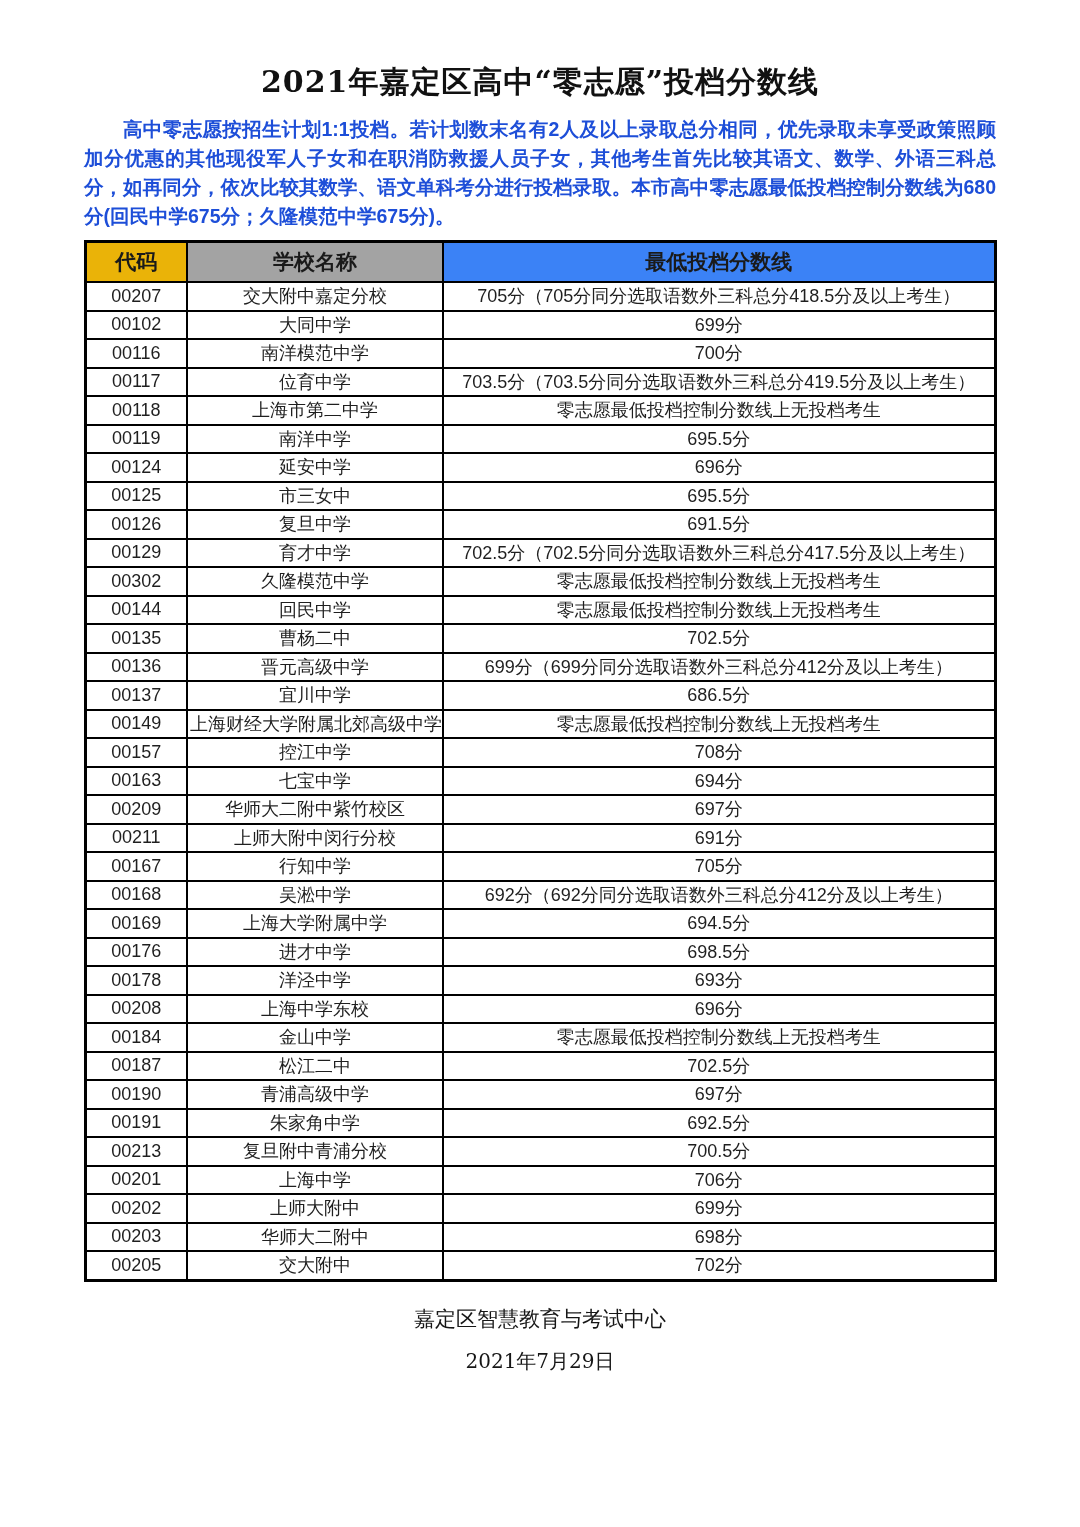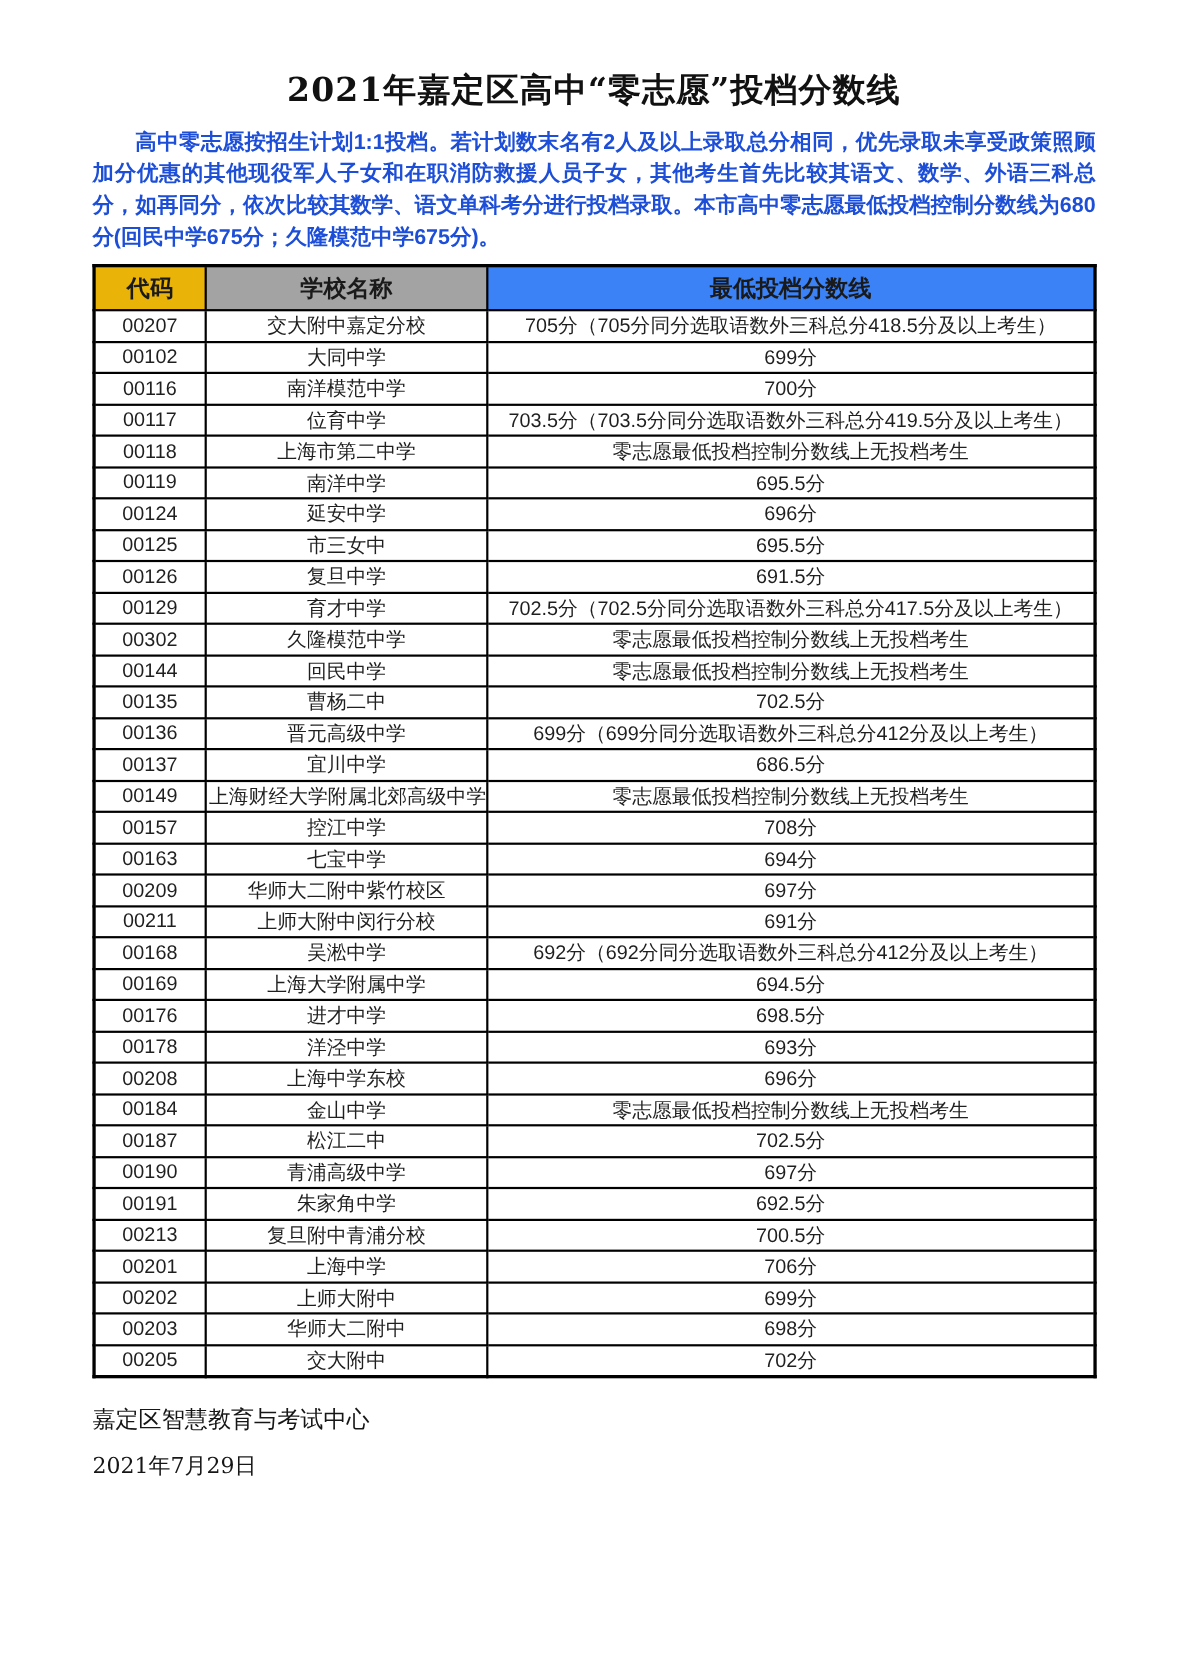--- a/index.html
+++ b/index.html
@@ -59,21 +59,21 @@
     text-align: center;
     vertical-align: middle;
     white-space: nowrap;
     overflow: hidden;
     font-family: "Liberation Sans", sans-serif;
     color: #1f1f1f;
   }
   .footer-block {
     width: 912px;
     margin: 22px auto 0;
-    text-align: left;
+    text-align: center;
     font-family: "DejaVu Serif", serif;
     color: #161616;
   }
   .footer-org  { font-size: 21px; line-height: 30px; }
   .footer-date { font-size: 20px; line-height: 30px; margin-top: 12px; }
 </style>
 </head>
 <body>
 
 <div class="page">
@@ -190,20 +190,25 @@
           <td>00209</td>
           <td>华师大二附中紫竹校区</td>
           <td>697分</td>
         </tr>
         <tr>
           <td>00211</td>
           <td>上师大附中闵行分校</td>
           <td>691分</td>
         </tr>
         <tr>
+          <td>00167</td>
+          <td>行知中学</td>
+          <td>705分</td>
+        </tr>
+        <tr>
           <td>00168</td>
           <td>吴淞中学</td>
           <td>692分（692分同分选取语数外三科总分412分及以上考生）</td>
         </tr>
         <tr>
           <td>00169</td>
           <td>上海大学附属中学</td>
           <td>694.5分</td>
         </tr>
         <tr>

